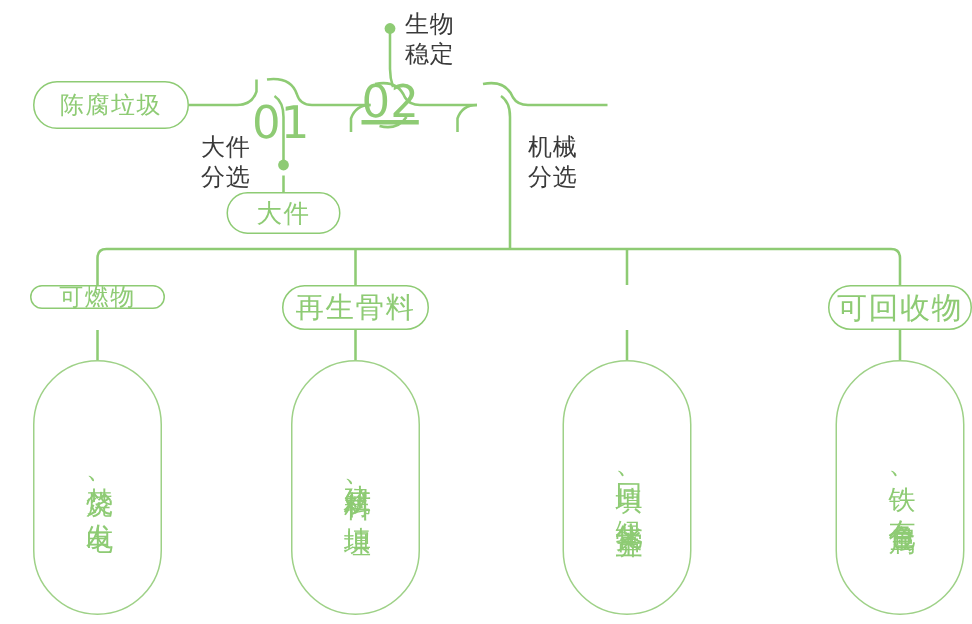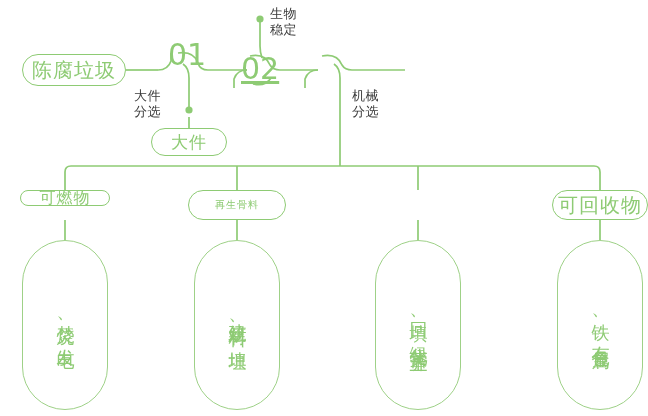--- a/index.html
+++ b/index.html
@@ -61,21 +61,21 @@
     line-height: 1.38;
     letter-spacing: 2px;
     text-align: center;
     max-height: 150px;
   }
 
   
   .anno {
     position: absolute;
     color: #3a3a3a;
-    font-size: 13px;
+    font-size: 16px;
     line-height: 1.22;
     letter-spacing: 0.5px;
     white-space: pre-line;
     font-weight: 500;
   }
 
   
   .stagenum {
     position: absolute;
     color: #8ecb74;
@@ -122,42 +122,42 @@
       <path d="M237,166 L237,190"></path>
       <path d="M418,166 L418,190"></path>
 
       <path d="M65,220 L65,240"></path>
       <path d="M237,220 L237,240"></path>
       <path d="M418,220 L418,240"></path>
       <path d="M600,220 L600,240"></path>
     </g>
   </svg>
 
-  <div class="pill" style="left:22px; top:54px; width:104px; height:32px; font-size:20px;">
+  <div class="pill" style="left:22px; top:54px; width:104px; height:32px; font-size:16px;">
     <span>陈腐垃圾</span>
   </div>
 
-  <div class="stagenum" style="left:168px; top:40px;">01</div>
+  <div class="stagenum" style="left:168px; top:68px;">01</div>
   <div class="stagenum" style="left:241px; top:54px;text-decoration:underline;">02</div>
 
   <div class="anno" style="left:134px; top:88px; text-align:left;">大件
 分选</div>
   <div class="anno" style="left:270px; top:6px; text-align:left;">生物
 稳定</div>
   <div class="anno" style="left:352px; top:88px; text-align:center;">机械
 分选</div>
 
   <div class="pill" style="left:151px; top:128px; width:76px; height:28px; font-size:17px;">
     <span>大件</span>
   </div>
 
   <div class="pill" style="left:20px; top:190px; width:90px; height:16px; font-size:16px;">
     <span>可燃物</span>
   </div>
-  <div class="pill" style="left:188px; top:190px; width:98px; height:30px; font-size:10px;">
+  <div class="pill" style="left:188px; top:190px; width:98px; height:30px; font-size:19px;">
     <span>再生骨料</span>
   </div>
   <div class="pill" style="left:552px; top:190px; width:96px; height:30px; font-size:20px;">
     <span>可回收物</span>
   </div>
 
   <div class="vbox" style="left:22px; top:240px; width:86px; height:170px;">
     <span class="vtext">焚烧、发电</span>
   </div>
   <div class="vbox" style="left:194px; top:240px; width:86px; height:170px;">

